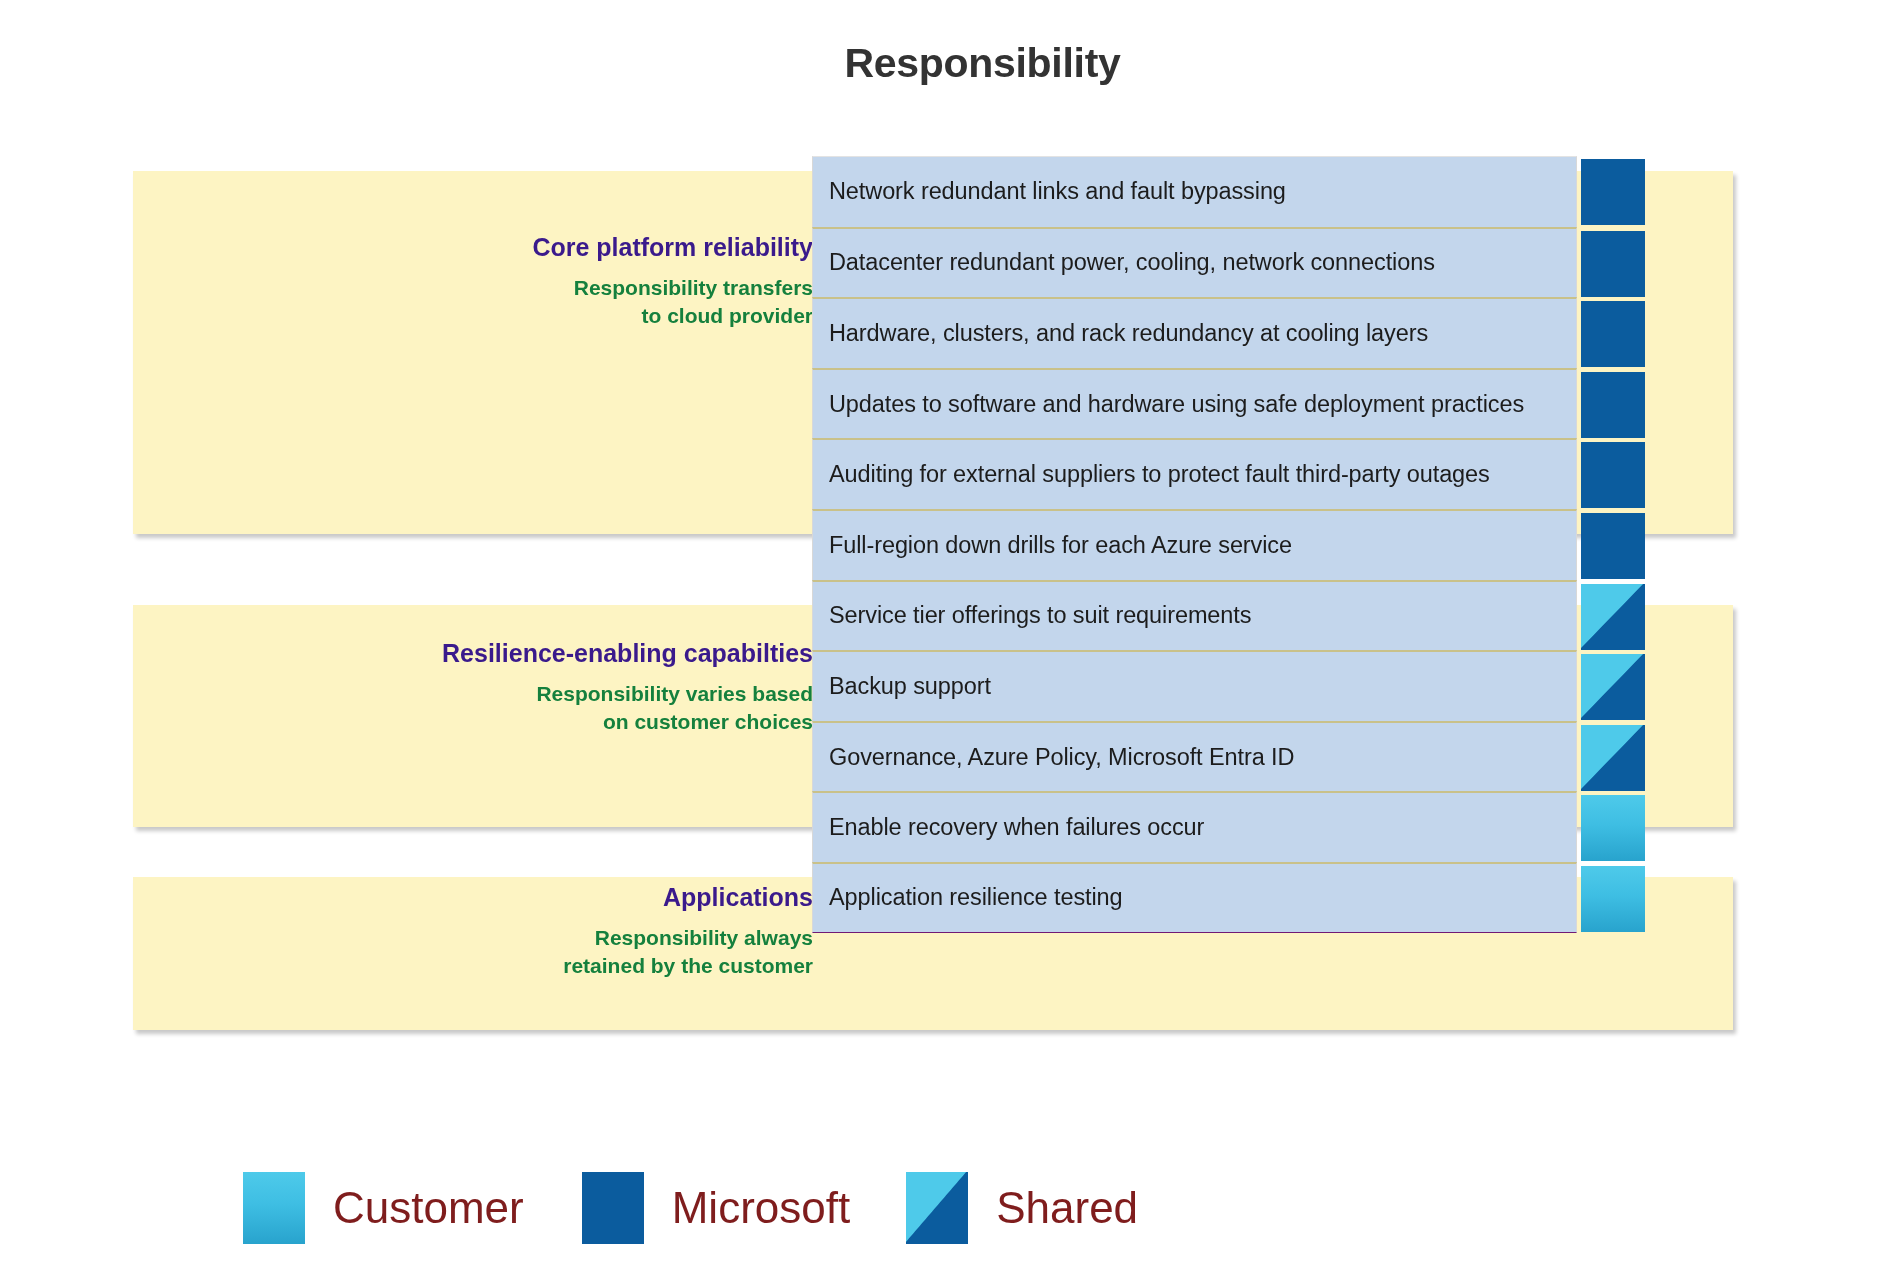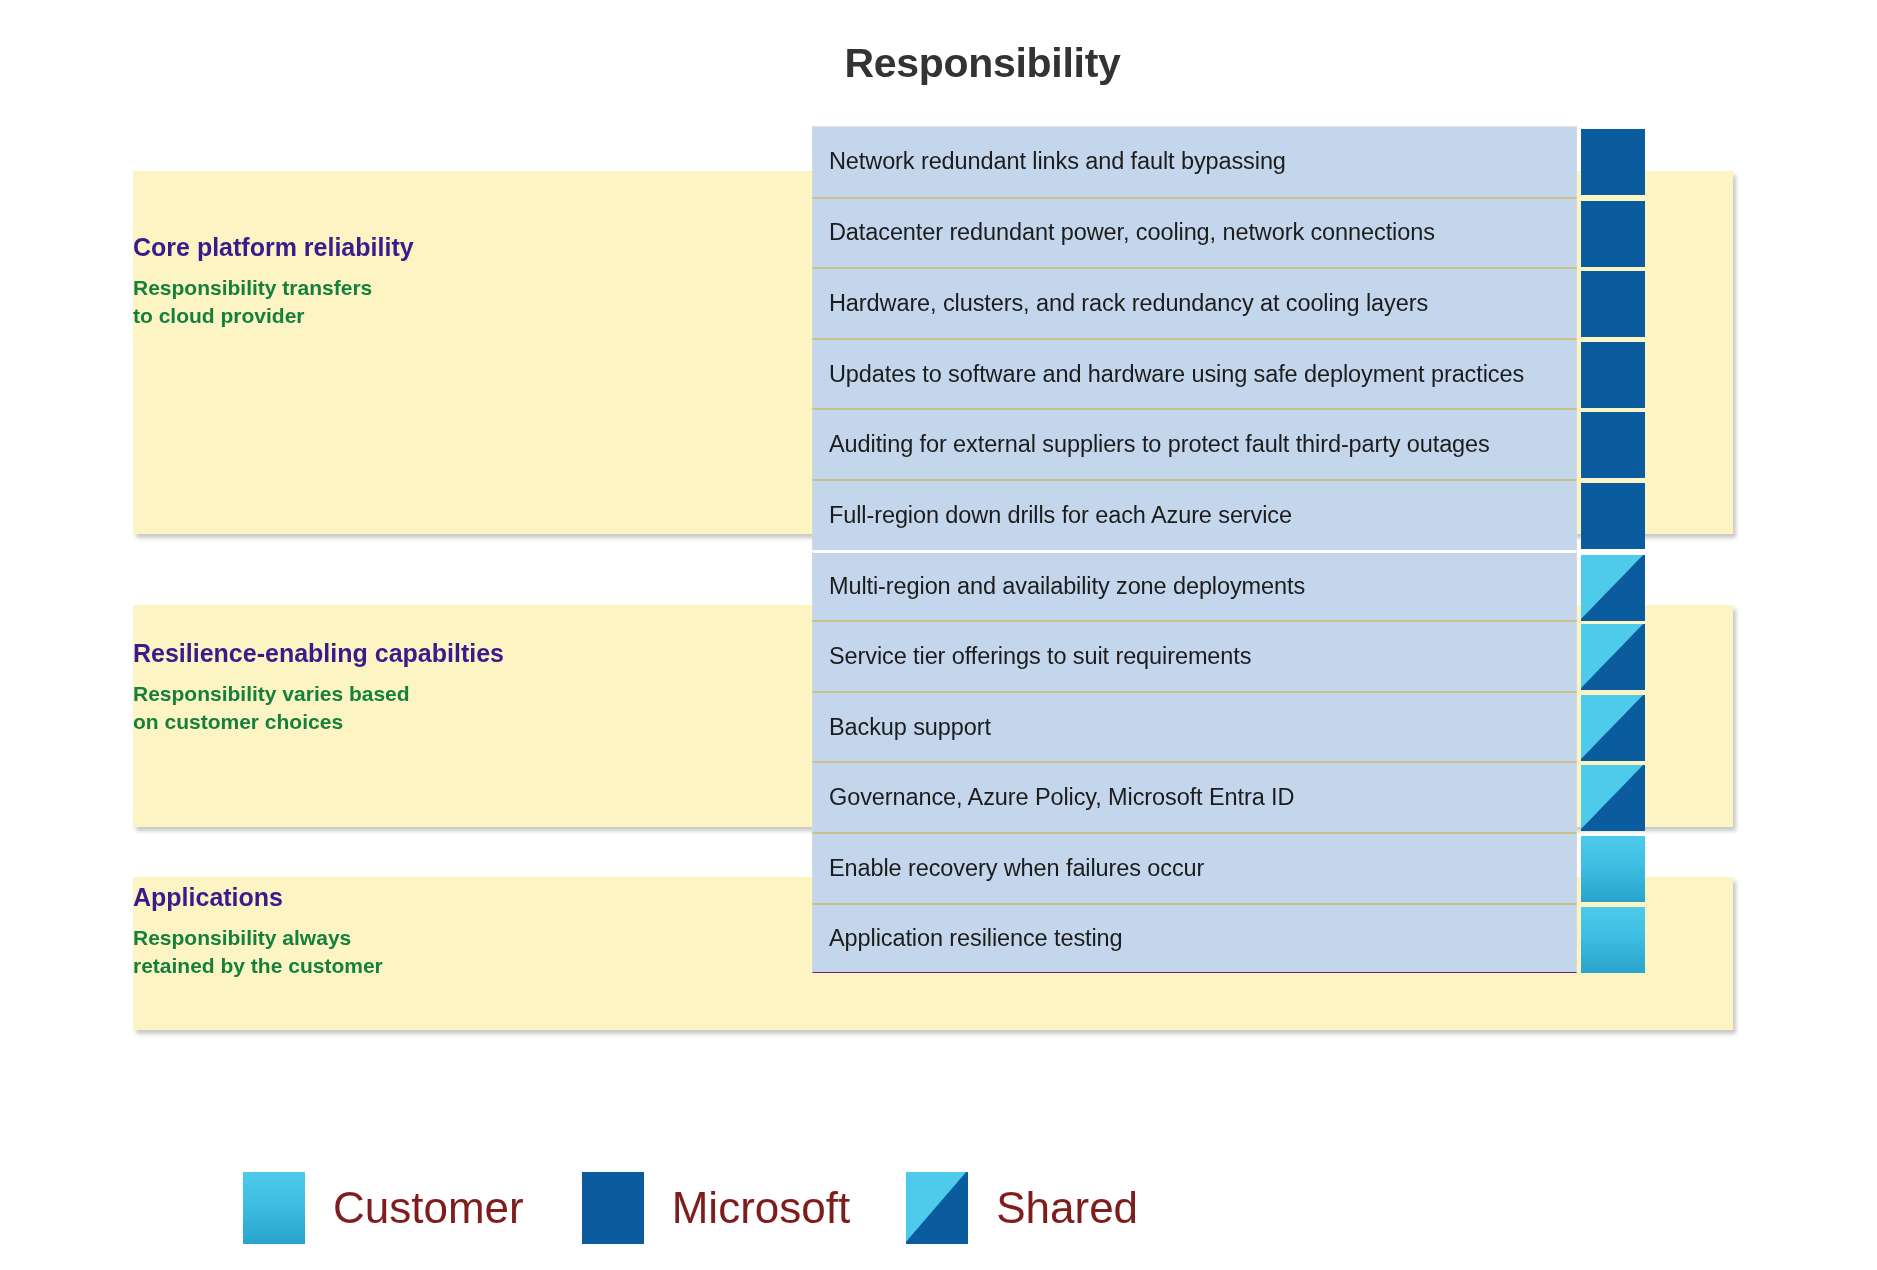--- a/index.html
+++ b/index.html
@@ -33,21 +33,21 @@
   .cat-panel {
     position: absolute;
     background: #FDF4C3;
     box-shadow: 3px 4px 4px rgba(0,0,0,0.22);
     box-sizing: border-box;
   }
   .cat-inner {
     position: absolute;
     left: 0;
     width: 680px;
-    text-align: left;
+    text-align: right;
   }
   .cat-title {
     font-size: 25px;
     font-weight: bold;
     color: #3A1A8C;
     line-height: 1.15;
     margin-bottom: 12px;
     white-space: nowrap;
   }
   .cat-sub {
@@ -63,21 +63,21 @@
   #cat-panel-2 { left: 133px; top: 877px; width: 1600px; height: 153px; }
 
   #cat-inner-0 { top: 62px; }
   #cat-inner-1 { top: 34px; }
   #cat-inner-2 { top: 6px; }
 
   
   #rows-block {
     position: absolute;
     left: 812px;
-    top: 126px;
+    top: 156px;
     width: 765px;
     height: 918px;
   }
   .row {
     position: relative;
     box-sizing: border-box;
     height: 70.6px;
     background: #C3D6EC;
     border-top: 2px solid #C9C189;
     border-left: 1px solid #d8d8d8;
@@ -206,24 +206,20 @@
       <div class="swatch microsoft"></div>
     </div>
     <div class="row">
       <div class="row-label">Auditing for external suppliers to protect fault third-party outages</div>
       <div class="swatch microsoft"></div>
     </div>
     <div class="row">
       <div class="row-label">Full-region down drills for each Azure service</div>
       <div class="swatch microsoft"></div>
     </div>
-    <div class="row group-start">
-      <div class="row-label">Multi-region and availability zone deployments</div>
-      <div class="swatch shared"></div>
-    </div>
     <div class="row">
       <div class="row-label">Service tier offerings to suit requirements</div>
       <div class="swatch shared"></div>
     </div>
     <div class="row">
       <div class="row-label">Backup support</div>
       <div class="swatch shared"></div>
     </div>
     <div class="row">
       <div class="row-label">Governance, Azure Policy, Microsoft Entra ID</div>

